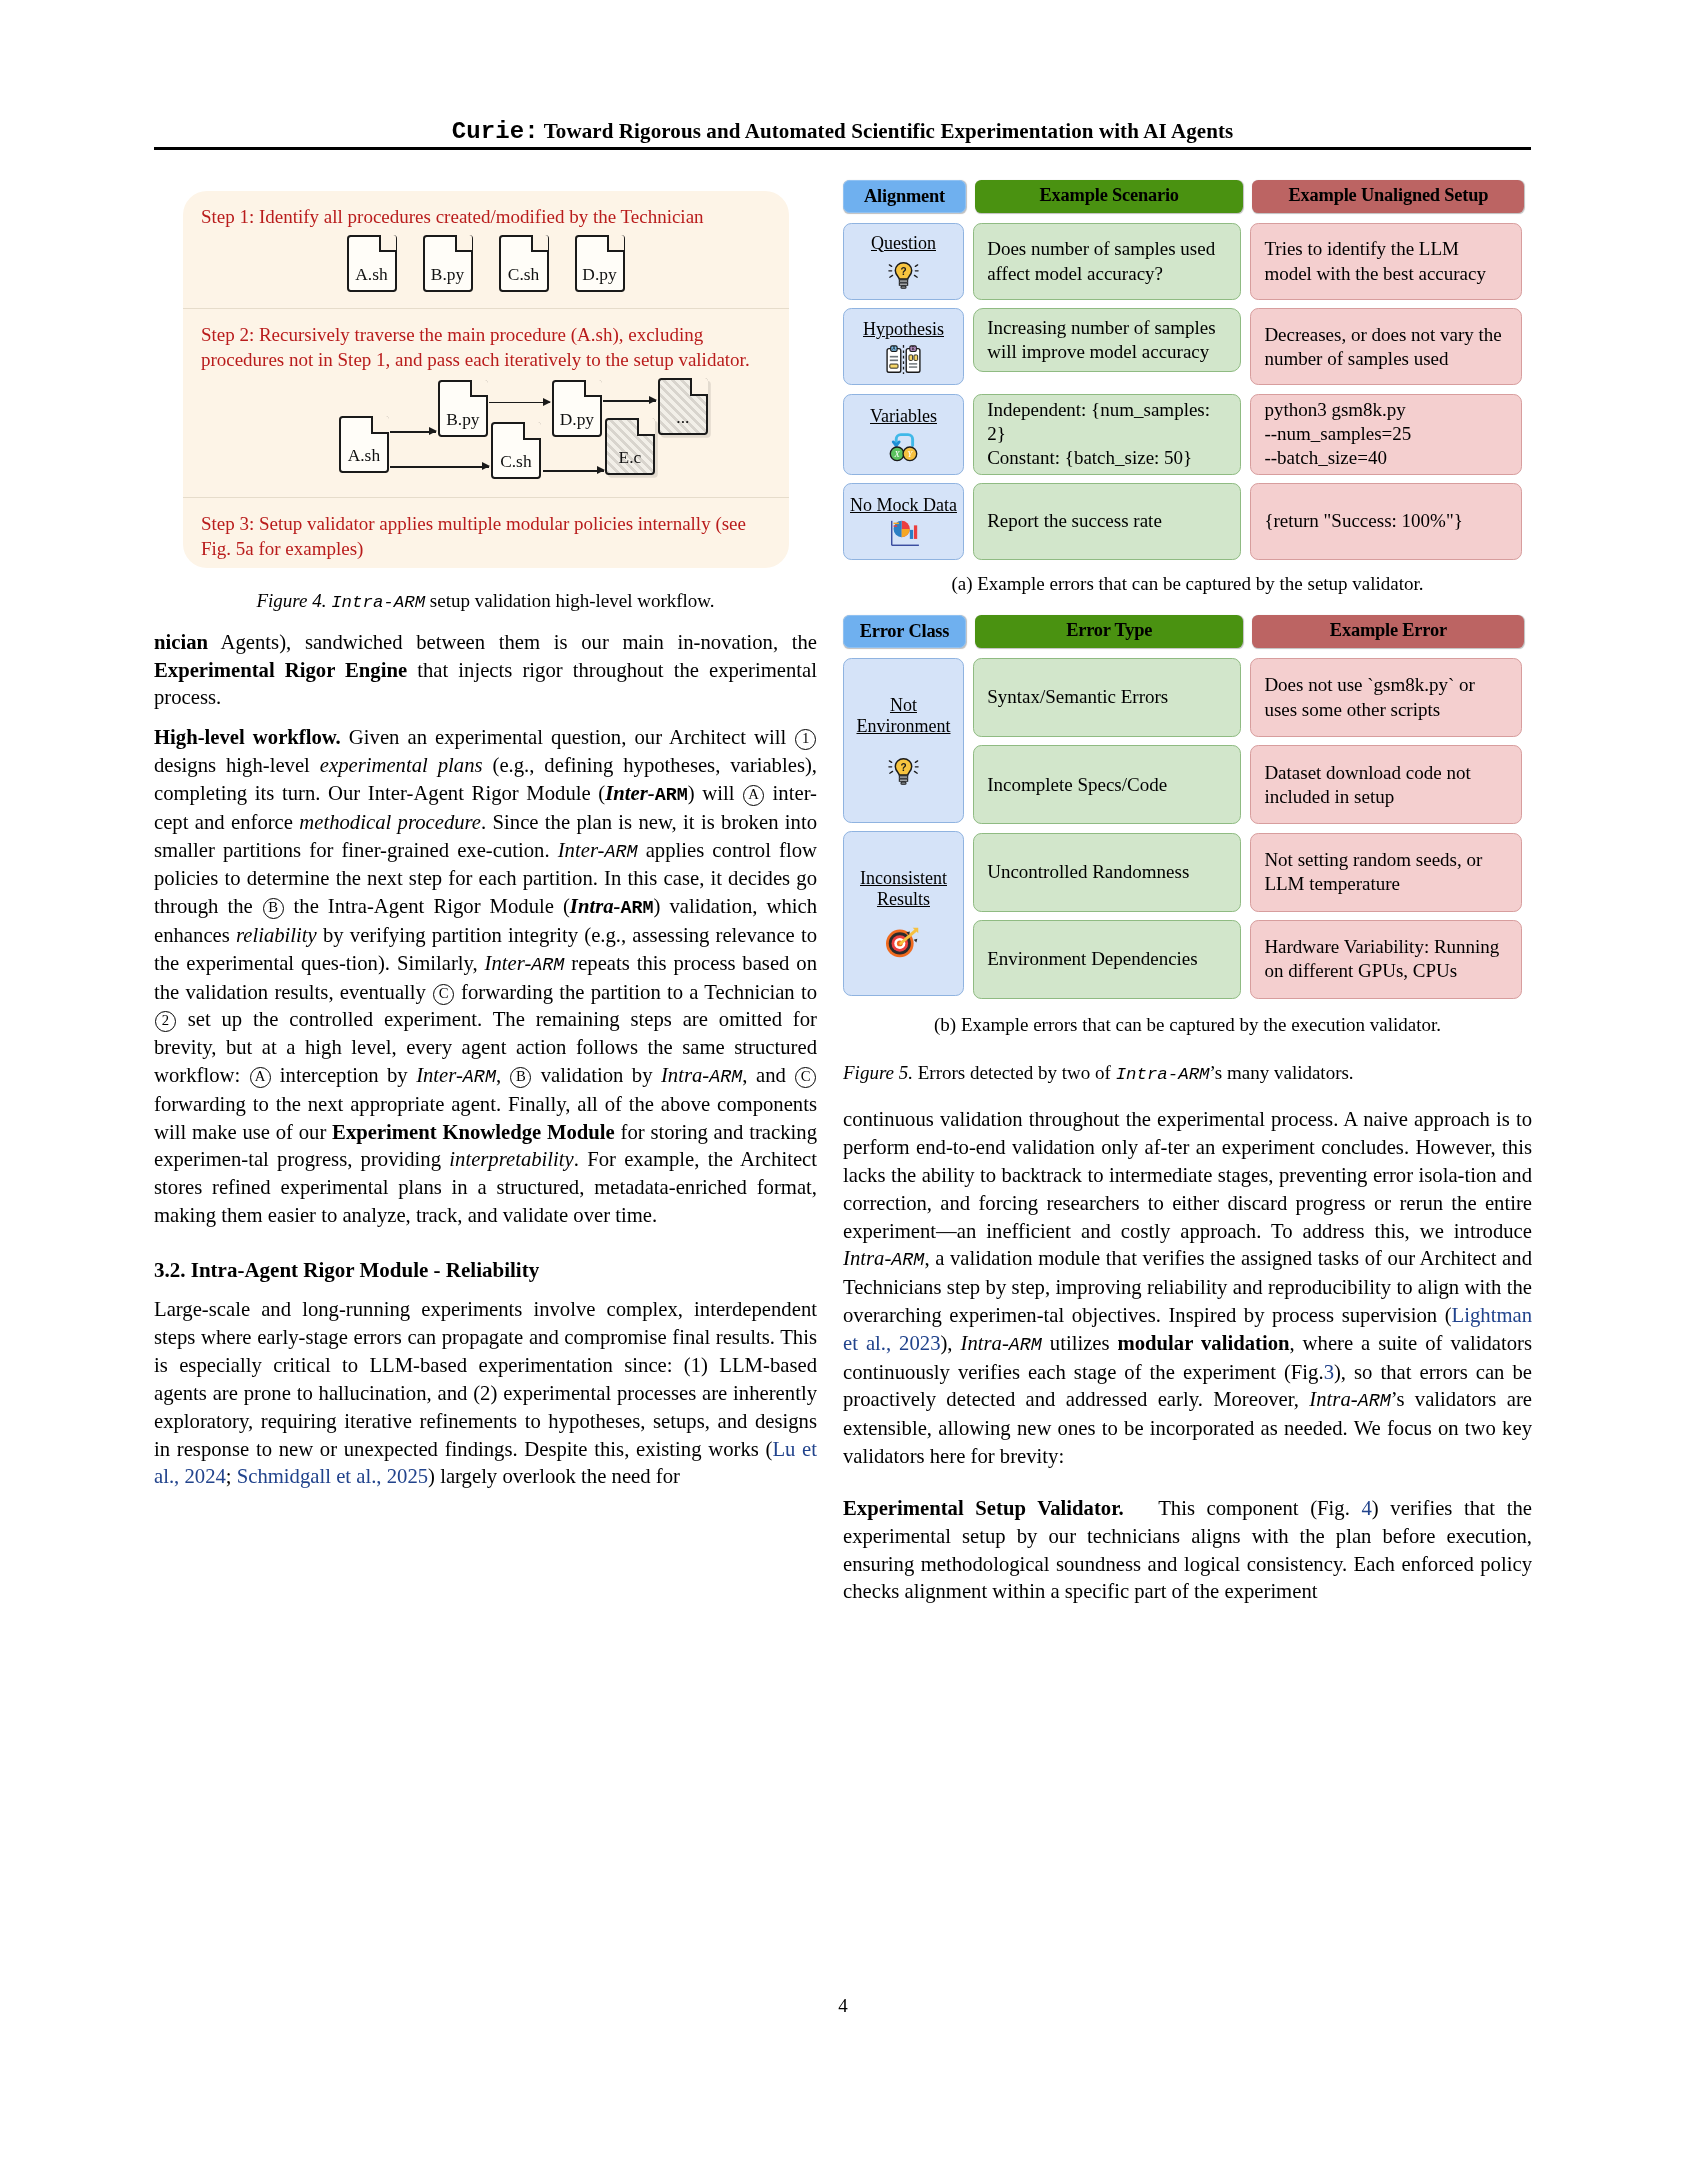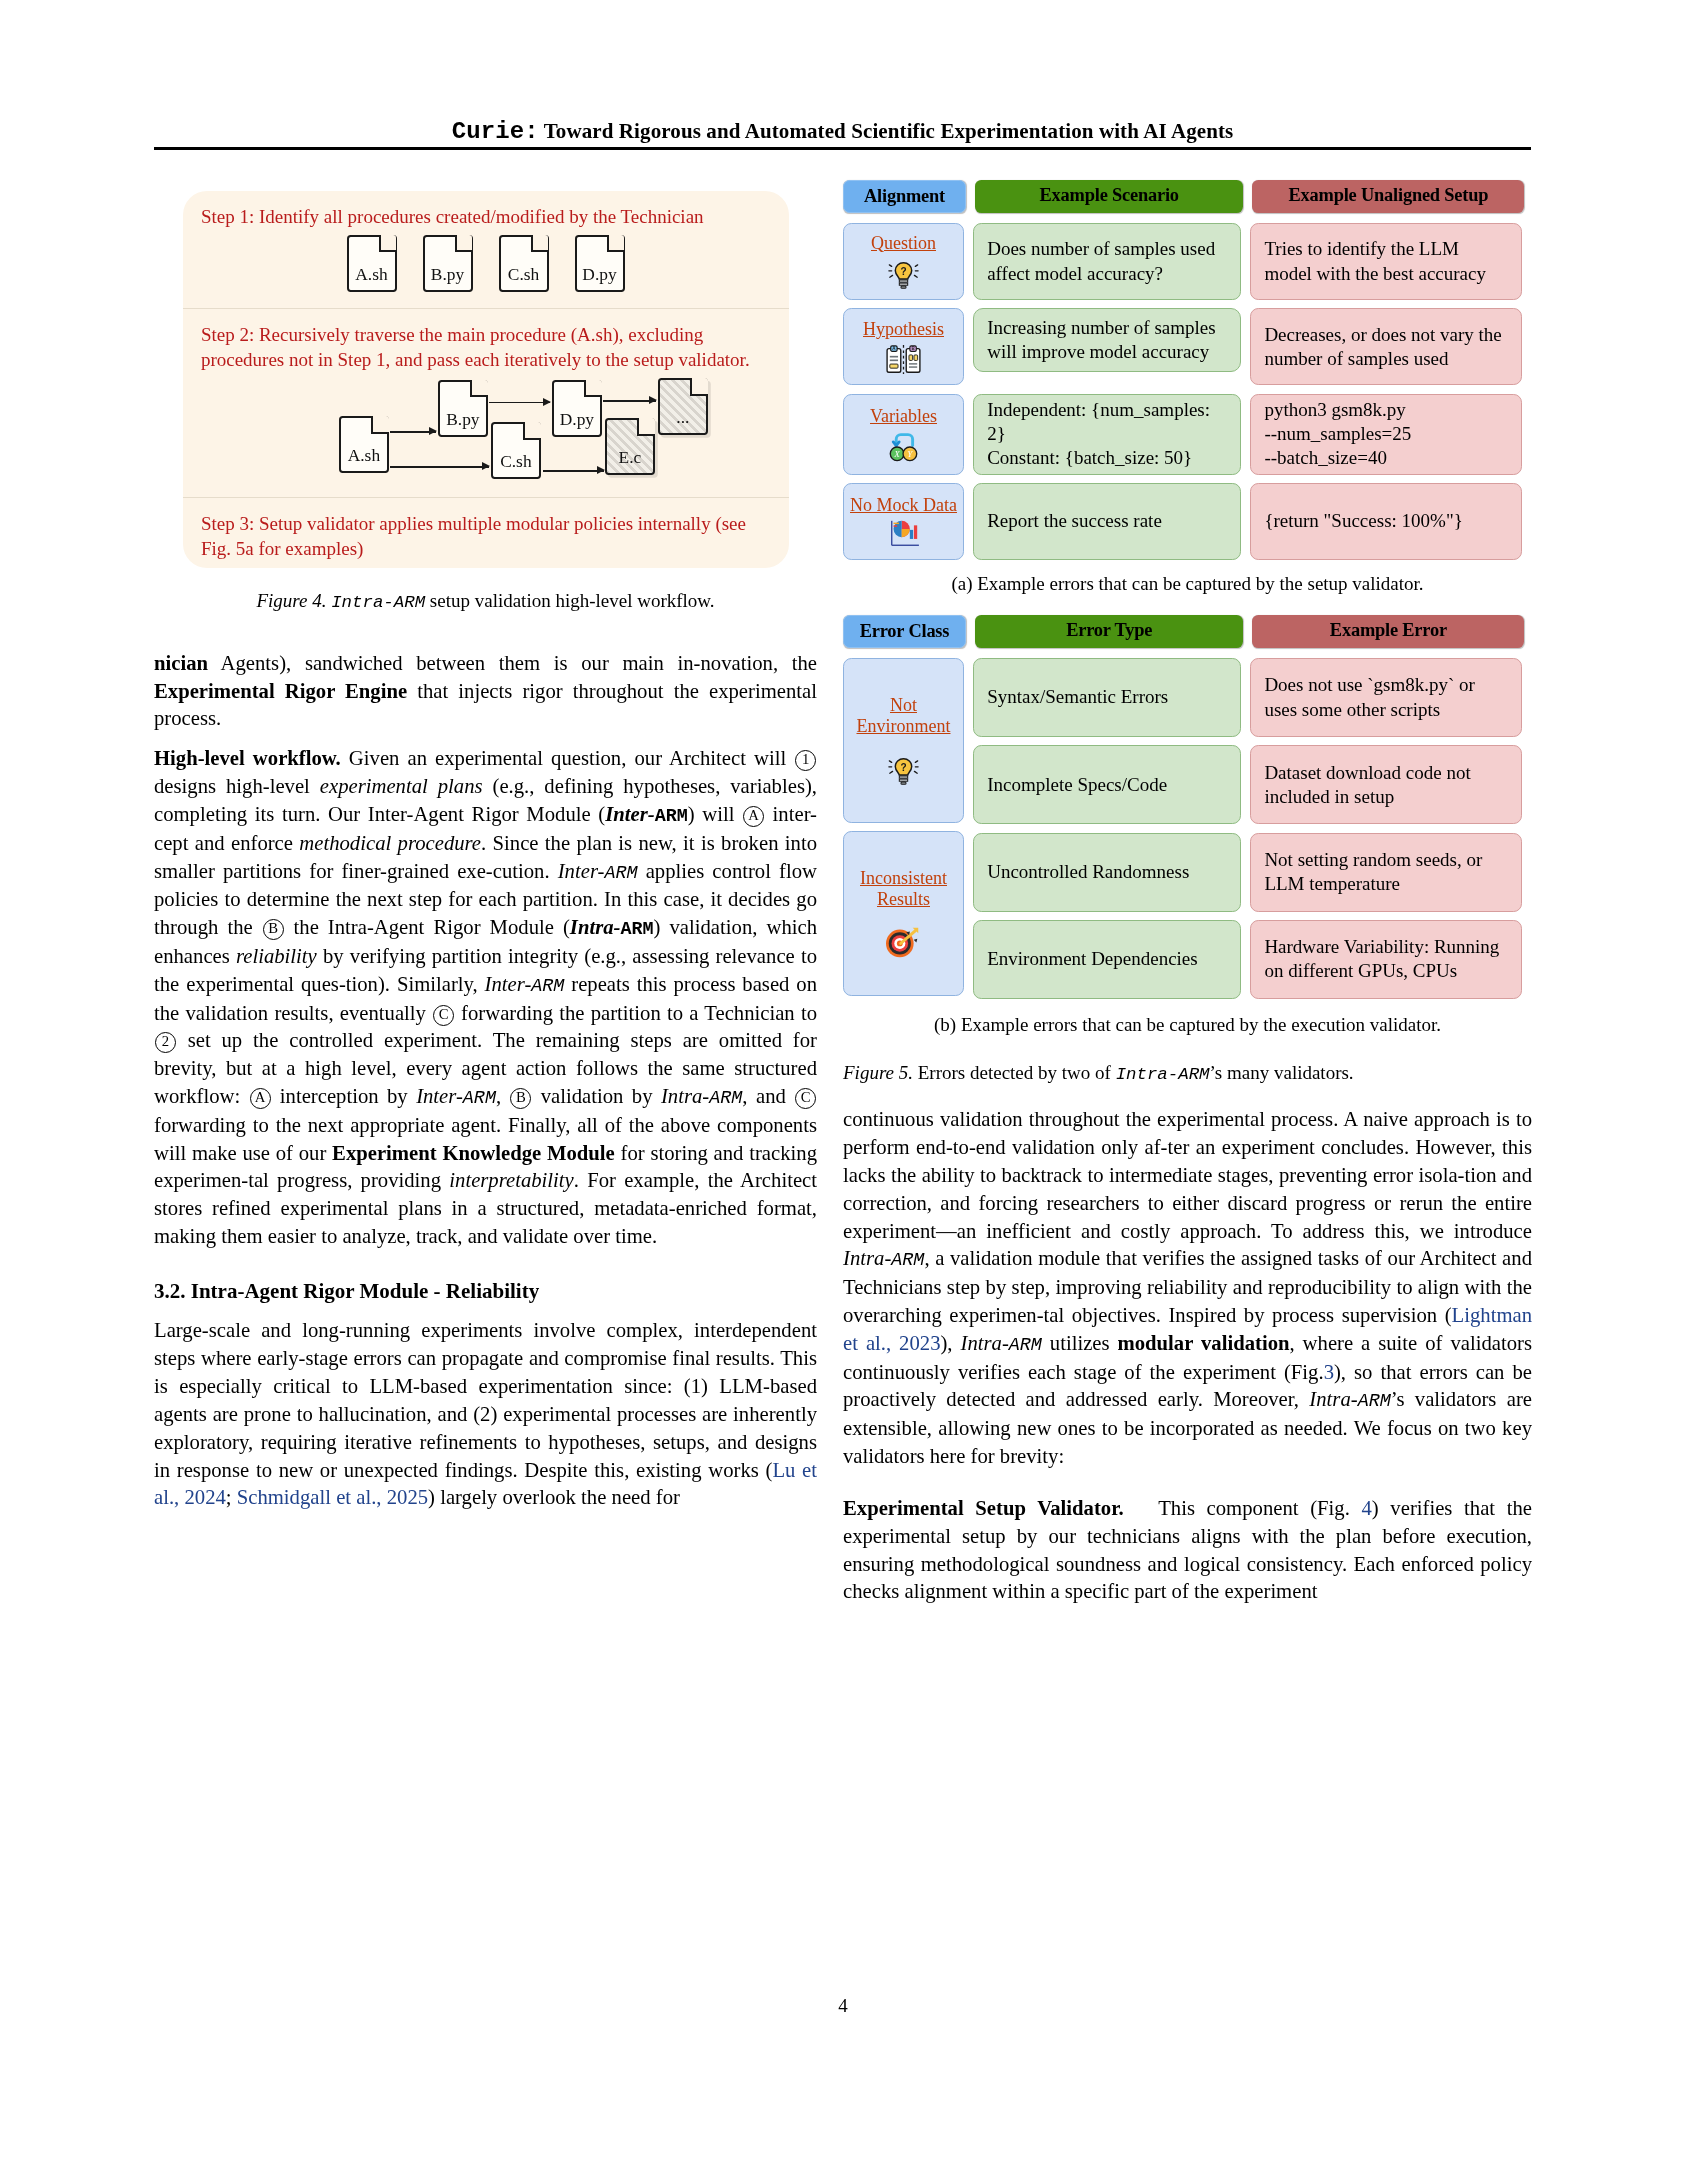--- a/index.html
+++ b/index.html
@@ -160,21 +160,21 @@
   }
 
   
   .body-p {
     font-size: 20.7px;
     line-height: 1.345;
     text-align: justify;
     margin: 0 0 12px 0;
     hyphens: manual;
   }
-  .body-p.first { margin-top: 35px; }
+  .body-p.first { margin-top: 14px; }
   .sec-head {
     font-size: 21px;
     font-weight: bold;
     margin: 27.5px 0 13.8px 0;
   }
   b, .b { font-weight: bold; }
   .it { font-style: italic; }
   .mono-it {
     font-family: "Liberation Mono", monospace;
     font-style: italic;
@@ -233,21 +233,21 @@
     align-items: center;
     justify-content: center;
     padding: 5.5px 1.8px;
     box-sizing: border-box;
   }
   .cls-cell .cls-label {
     font-size: 18px;
     text-decoration: underline;
     text-align: center;
     line-height: 1.18;
-    color: #c2410c;
+    color: #000000;
   }
   .cls-cell .icon-wrap {
     margin-top: 3.7px;
     display: flex;
     align-items: center;
     justify-content: center;
   }
 
   .green-cell {
     background: #d2e6cb;

